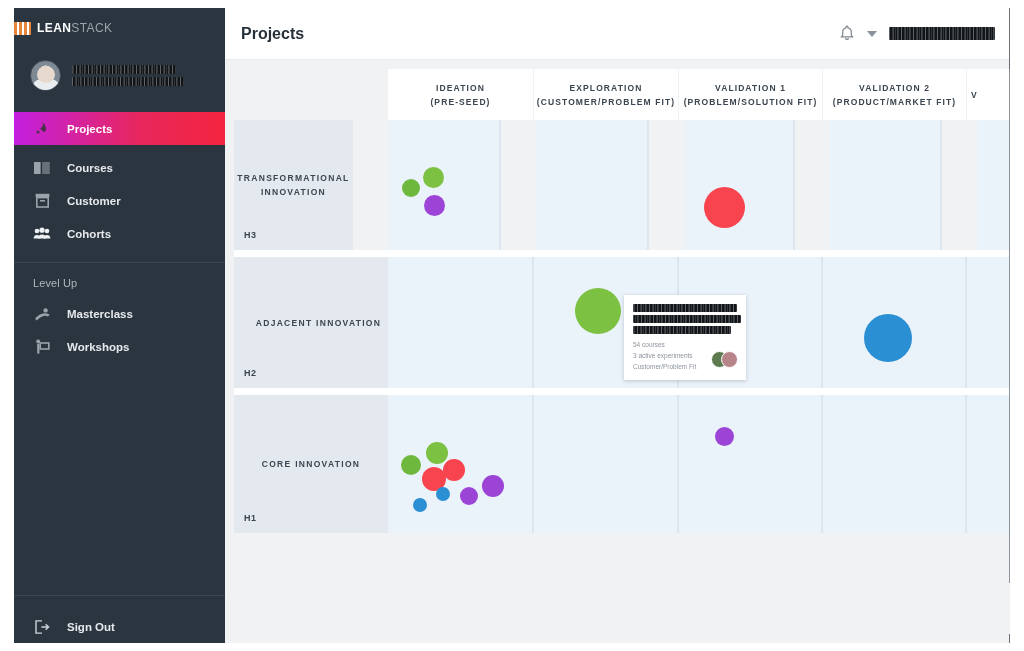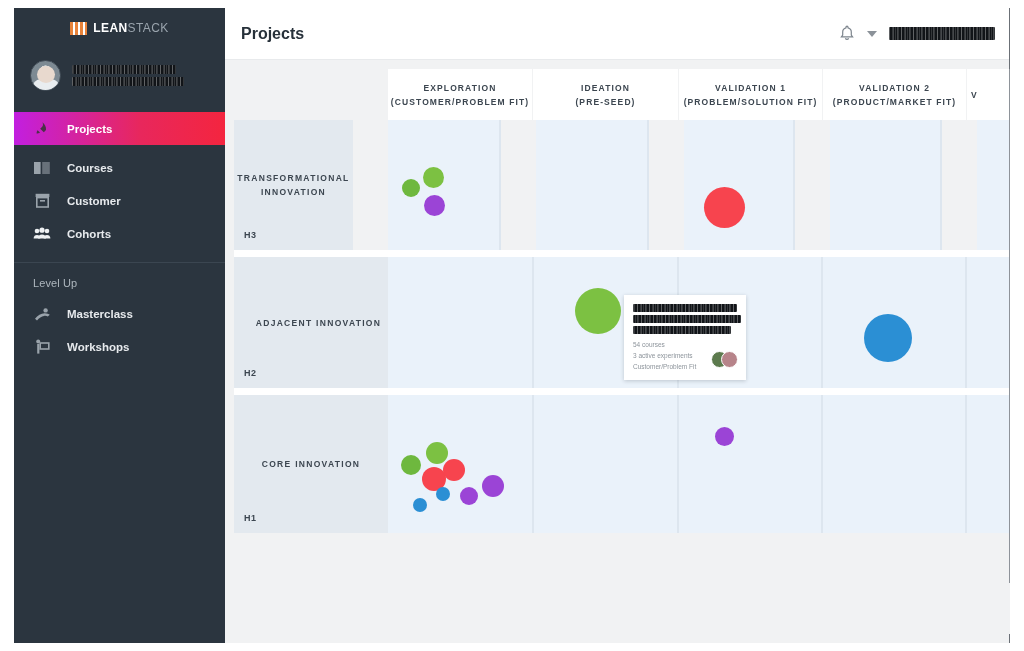--- a/index.html
+++ b/index.html
@@ -13,21 +13,21 @@
   .app { position: relative; width: 1024px; height: 651px; background: #ffffff; }
 
   
   .sidebar {
     position: absolute; left: 14px; top: 8px;
     width: 211px; height: 635px;
     background: #2b353f;
     display: flex; flex-direction: column;
   }
   .logo-row {
-    height: 36px; display: flex; align-items: center; justify-content: center;
+    height: 36px; display: flex; align-items: center; justify-content: flex-start;
     padding-top: 4px;
   }
   .logo-mark {
     width: 17px; height: 13px; margin-right: 6px;
     background: #e8833a;
     position: relative; display: inline-block;
   }
   .logo-mark::before {
     content: ""; position: absolute; left: 3px; top: 0; width: 2px; height: 13px; background: #fff;
   }
@@ -283,20 +283,31 @@
         </span>
         <span>Workshops</span>
       </div>
 
 
       <div class="spacer"></div>
     </nav>
 
     <div class="spacer"></div>
 
+    <div class="signout-wrap">
+      <div class="nav-item">
+        <span class="nav-icon">
+          <svg width="15" height="14" viewBox="0 0 15 14">
+              <path d="M7 .9H1v12.2h6" fill="none" stroke="#cdd4da" stroke-width="1.4"></path>
+              <path d="M6.4 7h7M10.6 4.2L13.6 7l-3 2.8" fill="none" stroke="#cdd4da" stroke-width="1.4"></path>
+            </svg>
+        </span>
+        <span>Sign Out</span>
+      </div>
+    </div>
   </aside>
 
   <section class="main">
 
     <div class="topbar">
       <div class="page-title">Projects</div>
       <div class="topbar-right">
         <span class="bell">
           <svg width="16" height="17" viewBox="0 0 16 17">
               <path d="M8 1.2a1 1 0 0 1 1 1v.6a4.3 4.3 0 0 1 3.3 4.2v3l1.3 1.8H2.4L3.7 10V7a4.3 4.3 0 0 1 3.3-4.2v-.6a1 1 0 0 1 1-1z" fill="none" stroke="#7d858d" stroke-width="1.2"></path>
@@ -314,27 +325,27 @@
         <div class="tab">COHORTS</div>
         <div class="tab active">HORIZONS</div>
         <div class="tab">TECHNOLOGY</div>
       </div>
     </div>
 
     <div class="matrix">
 
       <div class="mrow hdr-row">
         <div class="hcell corner" style="width:154px;"></div>
+        <div class="hcell" style="width:146px;">
+          <span>IDEATION</span>
+          <span>(PRE-SEED)</span>
+        </div>
         <div class="hcell" style="width:145px;">
           <span>EXPLORATION</span>
           <span>(CUSTOMER/PROBLEM FIT)</span>
-        </div>
-        <div class="hcell" style="width:146px;">
-          <span>IDEATION</span>
-          <span>(PRE-SEED)</span>
         </div>
         <div class="hcell" style="width:144px;">
           <span>VALIDATION 1</span>
           <span>(PROBLEM/SOLUTION FIT)</span>
         </div>
         <div class="hcell" style="width:144px;">
           <span>VALIDATION 2</span>
           <span>(PRODUCT/MARKET FIT)</span>
         </div>
         <div class="hcell" style="width:43px;align-items:flex-start;padding-left:4px;">

